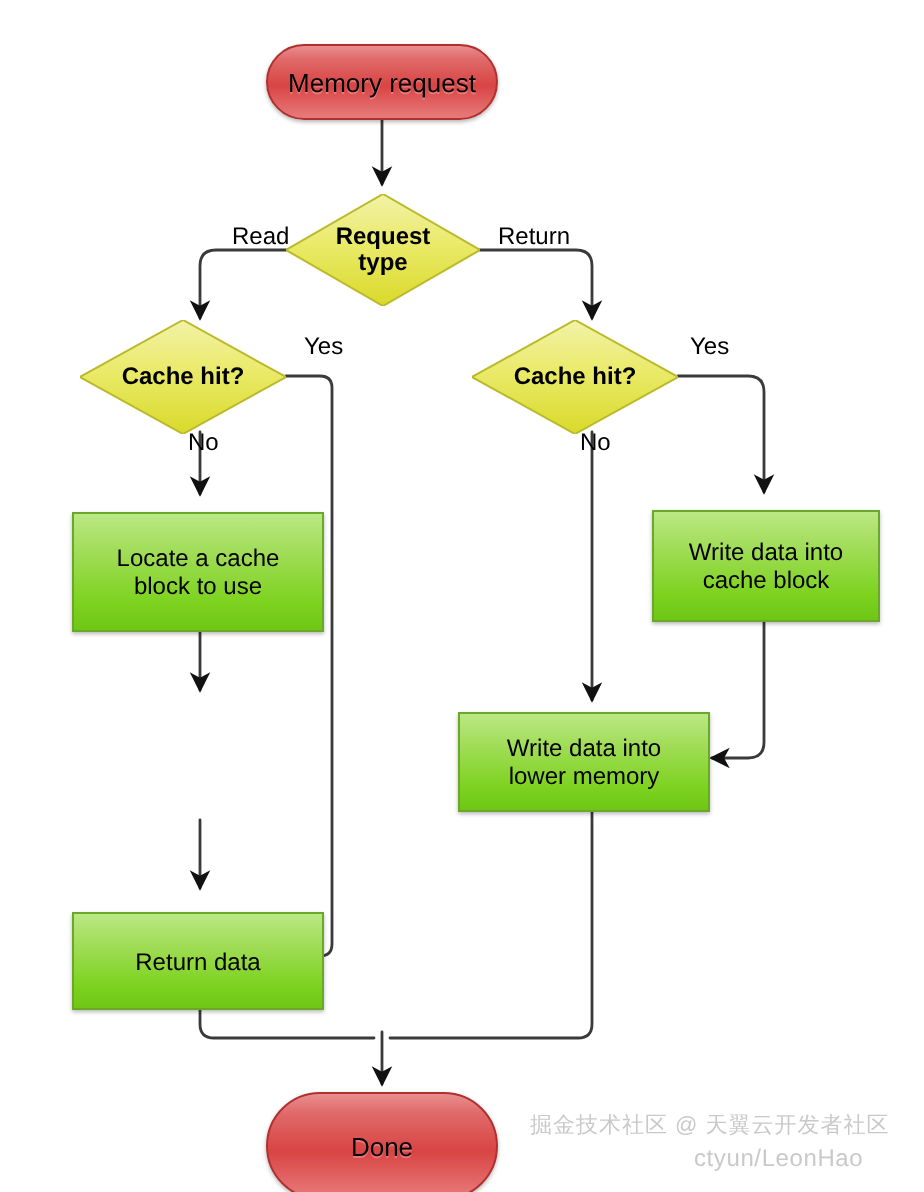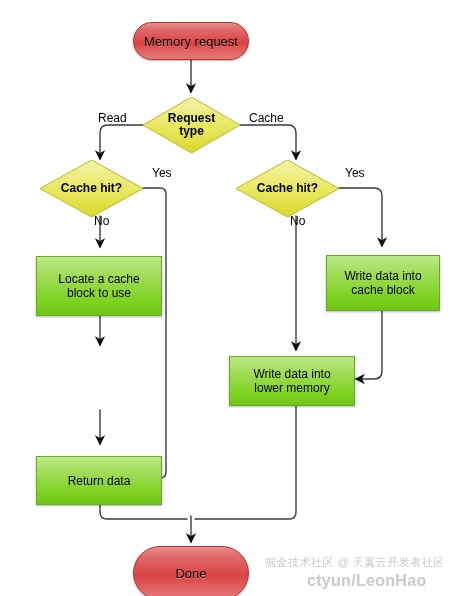--- a/index.html
+++ b/index.html
@@ -94,23 +94,24 @@
     position: absolute;
     color: #c9c9c9;
     white-space: nowrap;
     z-index: 2;
   }
   .wm-cn {
     font-size: 11px;
     letter-spacing: 0.5px;
   }
   .wm-en {
-    font-size: 16px;
-    font-weight: bold;
+    font-size: 12px;
+    font-weight: normal;
     letter-spacing: 0.3px;
+    margin-left: 40px;
   }
 </style>
 </head>
 <body>
 
 <div id="canvas">
 
   <svg id="edges" viewBox="0 0 462 596" width="462" height="596">
     <defs>
       <marker id="arrow" viewBox="0 0 12 12" refX="9.5" refY="6" markerWidth="8" markerHeight="8" orient="auto-start-reverse">
@@ -196,23 +197,23 @@
 
   <div class="node process" style="left:229px; top:356px; width:126px; height:50px;">
     <span class="label" style="white-space:pre-line;">Write data into
 lower memory</span>
   </div>
 
   <div class="node terminator" style="left:133px; top:546px; width:116px; height:54px;">
     <span class="label">Done</span>
   </div>
 
-  <div class="edge-label" style="left:98px; top:111px;text-align:right;">Read</div>
-
-  <div class="edge-label" style="left:249px; top:111px;">Cache</div>
+  <div class="edge-label" style="left:116px; top:111px;text-align:right;">Read</div>
+
+  <div class="edge-label" style="left:249px; top:111px;">Return</div>
 
   <div class="edge-label" style="left:152px; top:166px;">Yes</div>
 
   <div class="edge-label" style="left:94px; top:214px;">No</div>
 
   <div class="edge-label" style="left:345px; top:166px;">Yes</div>
 
   <div class="edge-label" style="left:290px; top:214px;">No</div>
 
   <div class="watermark wm-cn" style="left:265px; top:555px;">掘金技术社区 @ 天翼云开发者社区</div>

